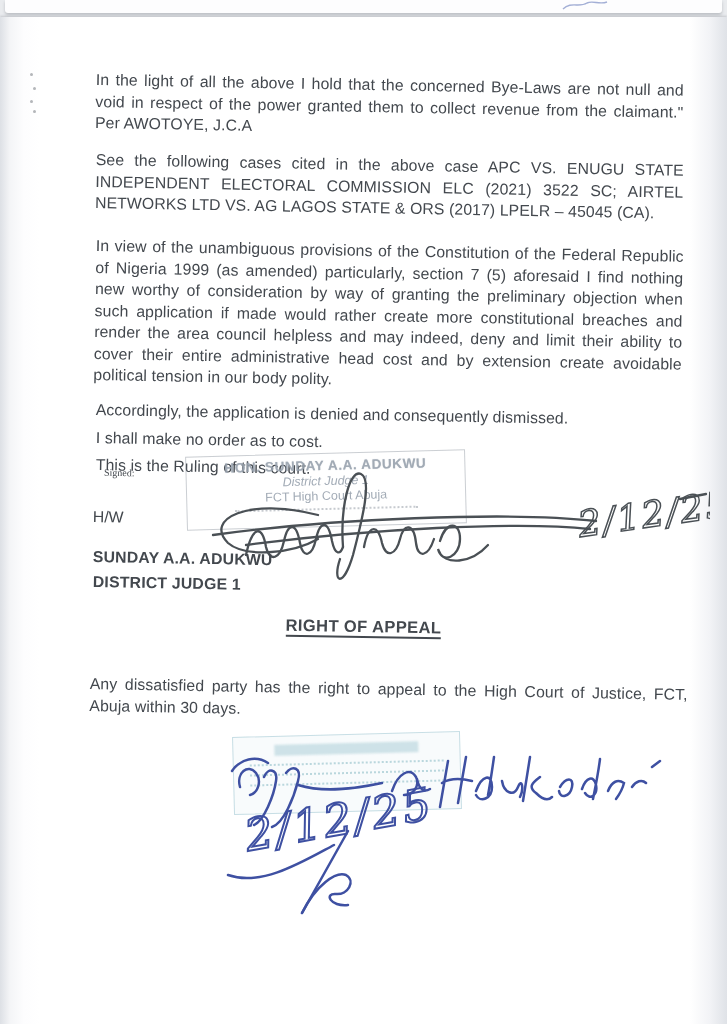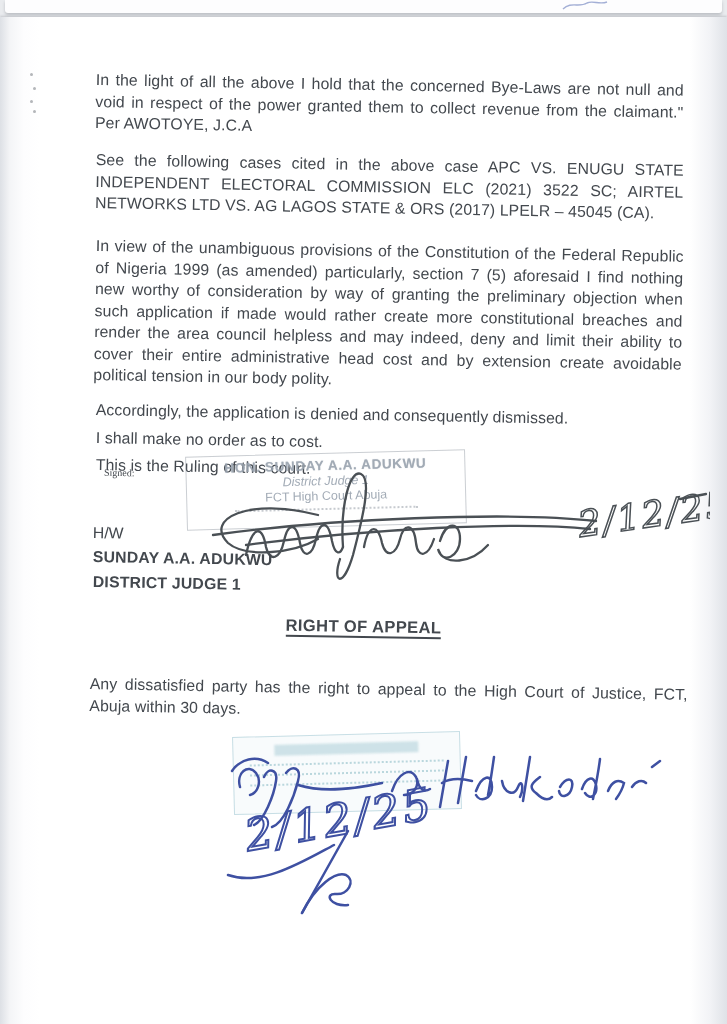--- a/index.html
+++ b/index.html
@@ -136,21 +136,21 @@
         <path d="M58 82 C 180 66, 330 58, 402 66"></path>
         <path d="M58 92 C 64 64, 74 60, 78 84 C 82 100, 92 96, 96 78 C 100 60, 108 58, 112 80 C 115 96, 124 94, 128 76 C 132 58, 140 56, 144 78 C 147 92, 152 92, 155 84"></path>
         <path d="M155 84 C 152 42, 162 6, 173 11 C 184 16, 175 54, 165 92 C 155 126, 144 120, 152 96"></path>
         <path d="M176 84 C 180 62, 190 60, 194 80 C 198 96, 208 92, 212 76 C 216 60, 226 60, 228 80 C 230 96, 240 94, 246 76"></path>
         <path d="M252 78 C 258 58, 272 58, 272 76 C 272 94, 254 102, 250 86 C 256 104, 284 100, 300 82"></path>
         <path d="M492 36 L 518 31"></path>
         <text class="hand" x="392" y="74" font-size="36" letter-spacing="2" stroke="#4a5055" stroke-width="1.5" fill="none" transform="rotate(-8 392 74)">2/12/25</text>
       </g>
     </svg>
 
-    <div class="officer" style="top:507px">H/W</div>
+    <div class="officer" style="top:491px">H/W</div>
     <div class="officer bold" style="top:531px">SUNDAY A.A. ADUKWU</div>
     <div class="officer bold" style="top:556px">DISTRICT JUDGE 1</div>
 
     <div class="appeal-head">
       <span>RIGHT OF APPEAL</span>
     </div>
     <p class="para" style="top:640px; left:90px; width:598px">Any dissatisfied party has the right to appeal to the High Court of Justice, FCT, Abuja within 30 days.</p>
 
     <div class="stamp-teal">
       <div class="bar"></div>

